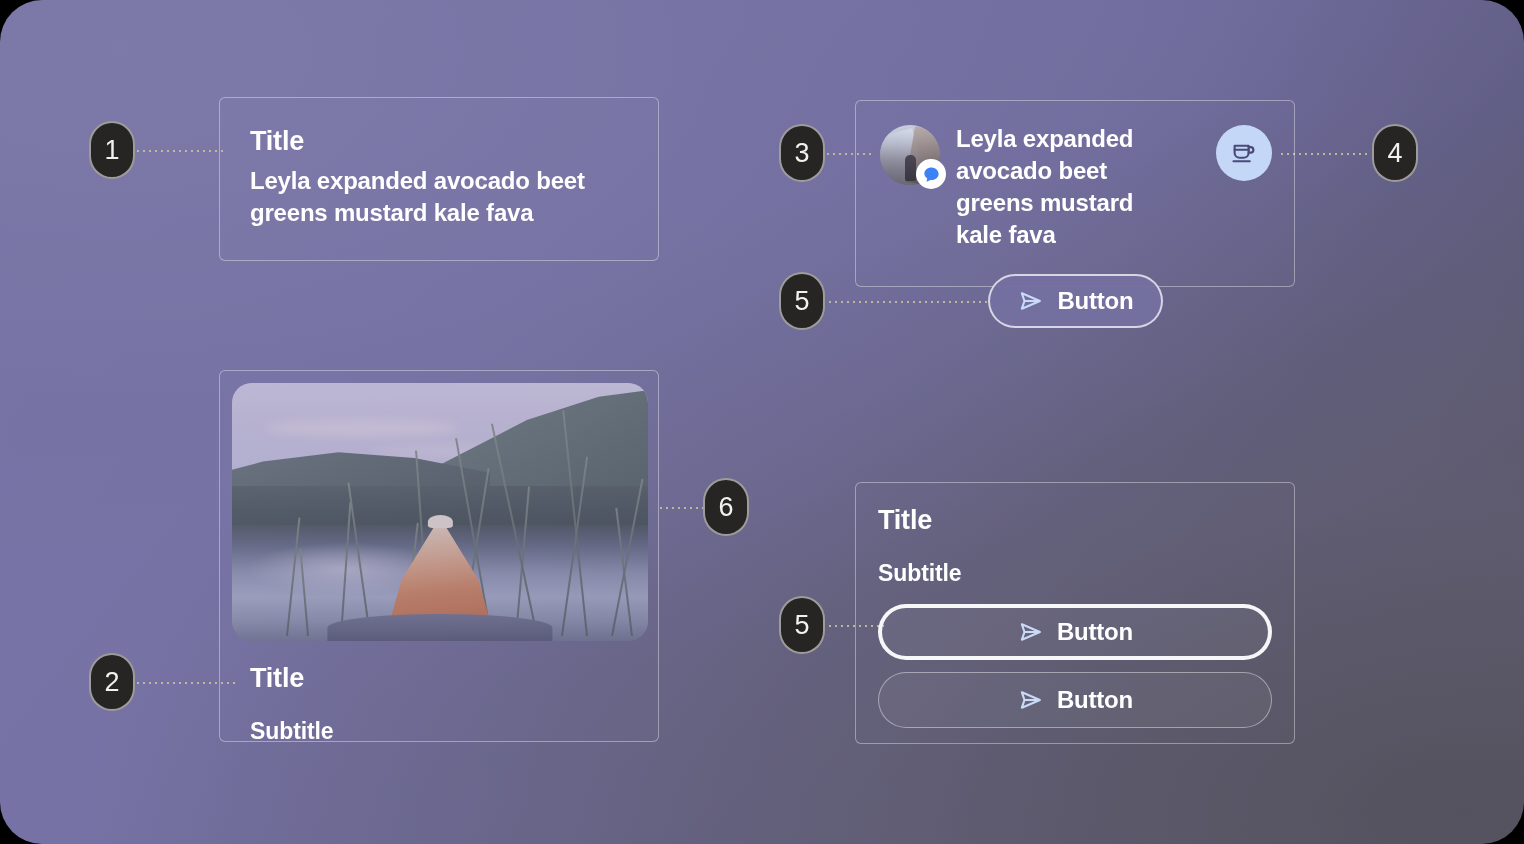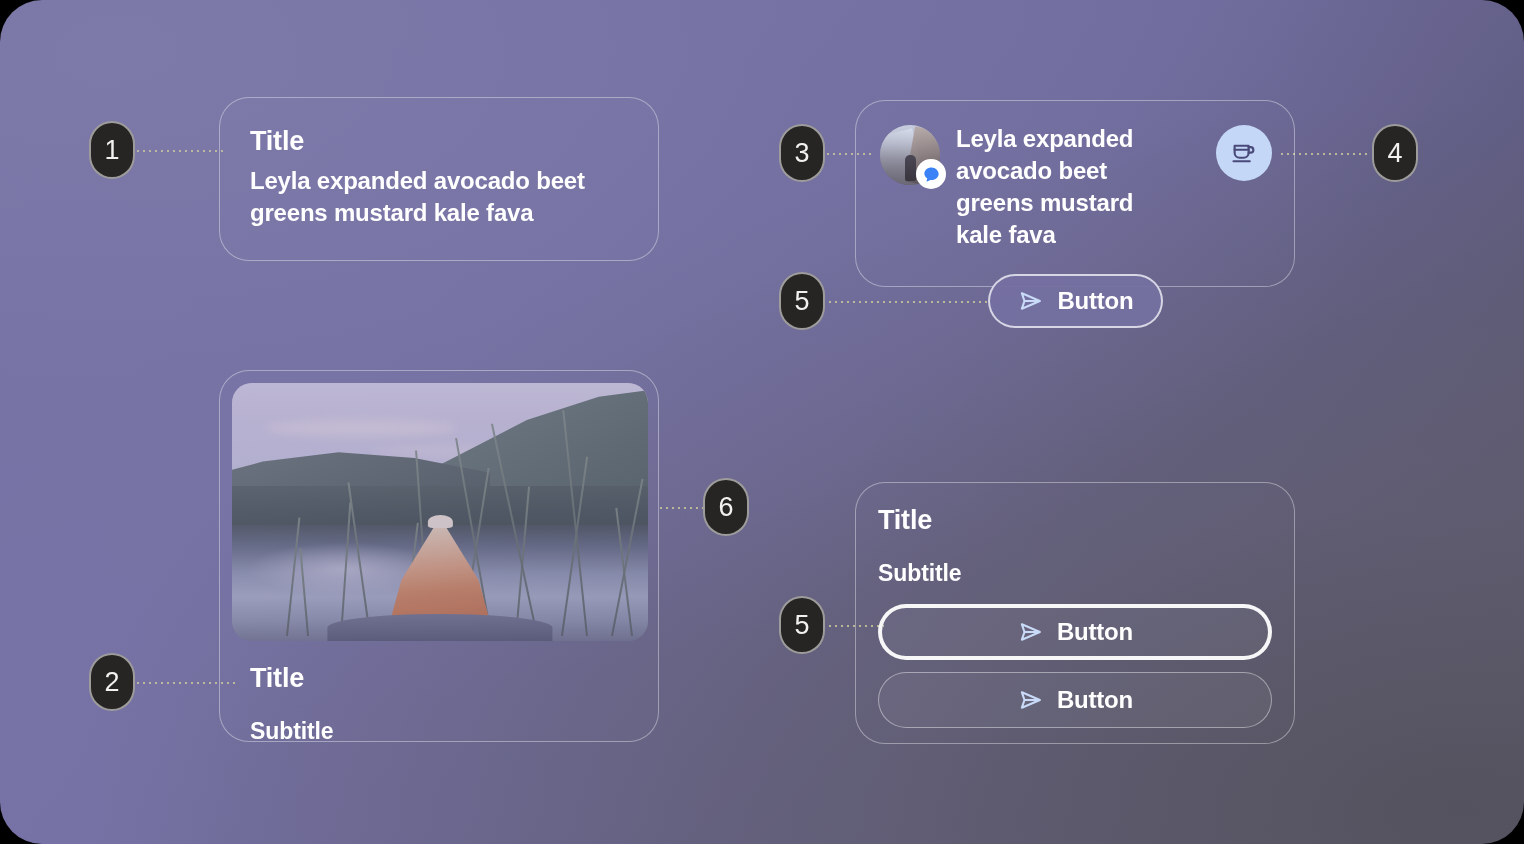--- a/index.html
+++ b/index.html
@@ -50,21 +50,21 @@
     font-weight: 400;
     letter-spacing: 0;
     z-index: 40;
     font-family: "Liberation Sans", sans-serif;
   }
 
   
   .card {
     position: absolute;
     border: 1px solid rgba(255,255,255,0.38);
-    border-radius: 30px;
+    border-radius: 6px;
     background: rgba(255,255,255,0.012);
   }
 
   .card-title {
     color: #ffffff;
     font-weight: bold;
     font-size: 27px;
     line-height: 1.15;
     letter-spacing: -0.2px;
   }

